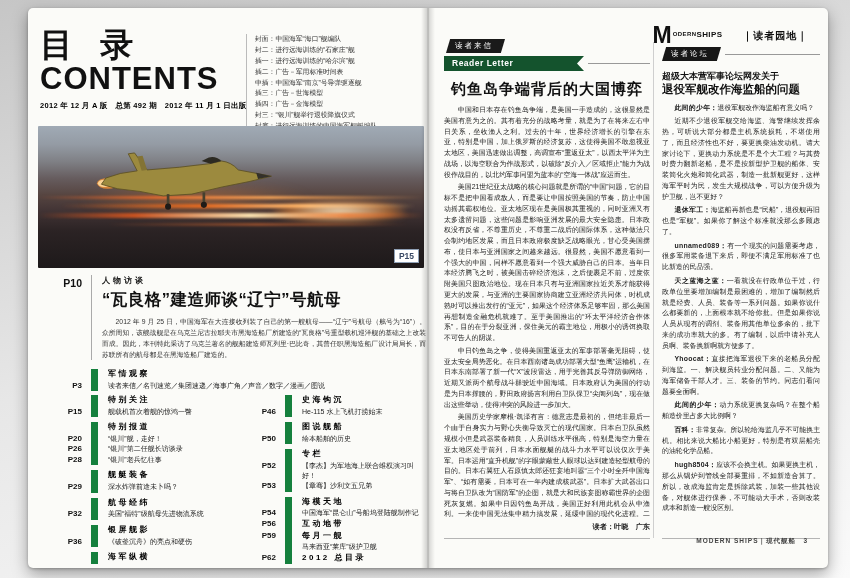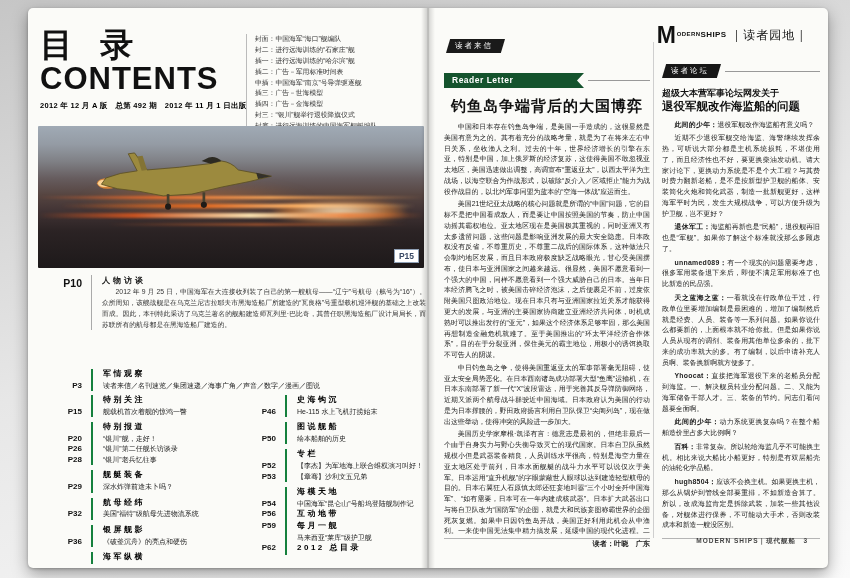--- a/index.html
+++ b/index.html
@@ -46,35 +46,35 @@
   .f-body{border-left:1px solid #aaa;padding-left:10px;flex:1;}
   .f-cat{font-size:8px;font-weight:700;letter-spacing:3px;}
   .f-title{font-size:16.5px;font-weight:900;margin:3px 0 5px;letter-spacing:.5px;}
   .f-intro{font-size:6.8px;line-height:1.62;text-align:justify;color:#333;margin:0;text-indent:2em;}
 
   .toc-main{position:absolute;left:10px;top:356px;width:388px;}
   .toc-cols{position:absolute;left:10px;top:382px;width:388px;height:174px;display:flex;overflow:hidden;}
   .toc-col{width:50%;}
   .toc-row{display:flex;}
   .toc-row .pg{width:44px;flex:none;text-align:right;padding-right:9px;font-weight:700;font-size:8px;line-height:1.3;}
-  .toc-row .tx{border-left:2px solid #15803d;padding-left:10px;flex:1;font-size:7px;line-height:1.35;color:#222;padding-bottom:1px;}
+  .toc-row .tx{border-left:7px solid #15803d;padding-left:10px;flex:1;font-size:7px;line-height:1.35;color:#222;padding-bottom:1px;}
   .toc-row.r-h{margin-top:5px;}
   .toc-row.r-h .tx,.toc-row.r-hp .tx{font-weight:700;font-size:8px;letter-spacing:2.5px;color:#000;}
   .toc-row.r-hp{}
 
   
   .rp-brand{position:absolute;right:20px;top:18px;display:flex;align-items:center;}
   .brand-m{font-size:23px;font-weight:900;line-height:.85;}
   .brand-stack{display:flex;font-weight:700;font-size:6px;line-height:1.1;margin-left:1px;letter-spacing:.4px;}
   .brand-stack .b2{font-size:8px;}
-  .brand-section{font-size:12px;font-weight:400;margin-left:4px;letter-spacing:1px;}
+  .brand-section{font-size:10px;font-weight:700;margin-left:20px;letter-spacing:1px;}
 
   .tab-small{display:inline-block;background:#1a1a1a;color:#fff;font-size:7.5px;letter-spacing:2px;
     padding:2px 12px 2px 9px;clip-path:polygon(7% 0,100% 0,93% 100%,0 100%);margin-left:2px;}
-  .ribbon-row{display:flex;align-items:center;margin-top:20px;}
+  .ribbon-row{display:flex;align-items:center;margin-top:3px;}
   .ribbon-big{background:#14532d;color:#fff;font-size:8.5px;font-weight:700;letter-spacing:.5px;
     padding:2px 14px 3px 8px;width:118px;clip-path:polygon(0 0,100% 0,95% 50%,100% 100%,0 100%);}
   .ribbon-forum{background:#171717;color:#fff;font-size:7.5px;letter-spacing:2px;
     padding:2px 12px 2px 9px;clip-path:polygon(7% 0,100% 0,93% 100%,0 100%);}
   .hairline{flex:1;height:1px;background:#999;margin-left:4px;}
 
   .letter-col{position:absolute;left:16px;top:26px;width:206px;height:504px;border-bottom:1px solid #b5b5b5;}
   .letter-title{font-size:15px;font-weight:900;text-align:center;letter-spacing:1px;margin:9px 0 6px;}
   .letter-body{height:412px;overflow:hidden;}
   .lp{font-size:6.9px;line-height:1.56;text-align:justify;text-indent:2em;color:#222;margin:0 0 2px;}
@@ -145,20 +145,21 @@
         <rect x="128" y="54" width="3" height="12" fill="#46402e"></rect>
         <circle cx="129.5" cy="68" r="3.4" fill="#1e1b18"></circle>
       </svg>
       <div class="photo-label">P15</div>
     </div>
 
     <div class="feature">
       <div class="f-pg">P10</div>
       <div class="f-body">
         <div class="f-cat">人物访谈</div>
+        <div class="f-title">“瓦良格”建造师谈“辽宁”号航母</div>
         <p class="f-intro">2012 年 9 月 25 日，中国海军在大连接收列装了自己的第一艘航母——“辽宁”号航母（舷号为“16”）。众所周知，该艘战舰是在乌克兰尼古拉耶夫市黑海造船厂所建造的“瓦良格”号重型载机巡洋舰的基础之上改装而成。因此，本刊特此采访了乌克兰著名的舰船建造师瓦列里·巴比奇，其曾任职黑海造船厂设计局局长，而苏联所有的航母都是在黑海造船厂建造的。</p>
       </div>
     </div>
 
     <div class="toc-main">
       <div class="toc-row r-h">
         <span class="pg"></span>
         <span class="tx">军情观察</span>
       </div>
       <div class="toc-row">

